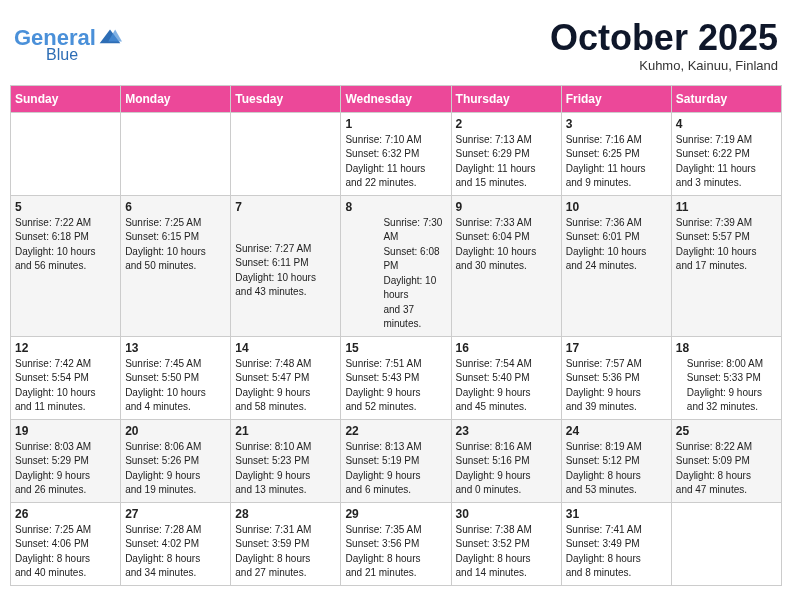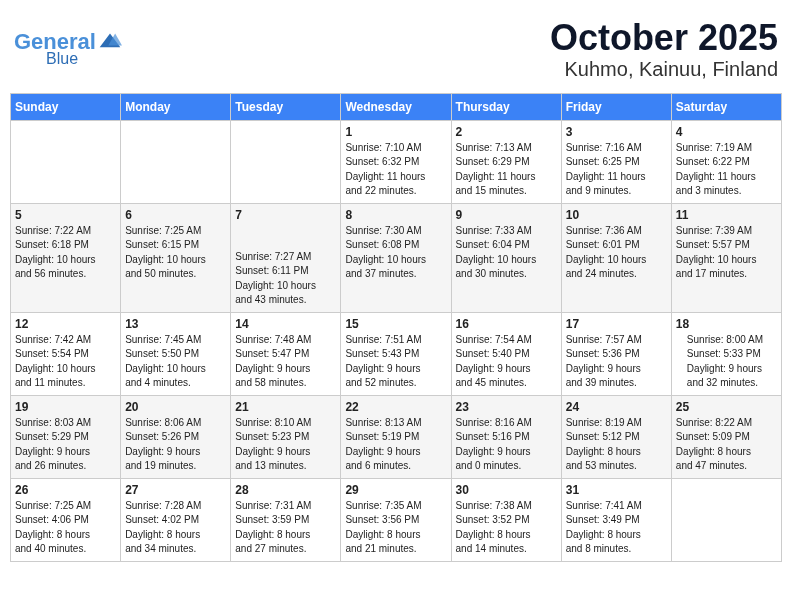--- a/index.html
+++ b/index.html
@@ -38,30 +38,30 @@
     .title-block {
       text-align: right;
     }
     .month-title {
       font-size: 36px;
       font-weight: bold;
       color: #0f172a;
       line-height: 1.1;
     }
     .location-title {
-      font-size: 20px;
+      font-size: 13px;
       color: #333;
     }
     table {
       width: 100%;
       border-collapse: collapse;
       table-layout: fixed;
     }
     thead tr th {
-      background-color: #3b82f6;
+      background-color: #ec4899;
       color: #fff;
       font-size: 12px;
       font-weight: bold;
       padding: 6px 4px;
       text-align: left;
       border: 1px solid #ccc;
     }
     tbody tr td {
       vertical-align: top;
       border: 1px solid #ccc;
@@ -175,21 +175,21 @@
         </td>
         <td>
           <div class="day-num">7</div>
           <div class="day-info" style="white-space: pre-line; margin-top: 28px;">Sunrise: 7:27 AM
 Sunset: 6:11 PM
 Daylight: 10 hours
 and 43 minutes.</div>
         </td>
         <td>
           <div class="day-num">8</div>
-          <div class="day-info" style="white-space: pre-line;">Sunrise: 7:30 AM
+          <div class="day-info" style="white-space: pre-line; margin-left: 38px;">Sunrise: 7:30 AM
 Sunset: 6:08 PM
 Daylight: 10 hours
 and 37 minutes.</div>
         </td>
         <td>
           <div class="day-num">9</div>
           <div class="day-info" style="white-space: pre-line;">Sunrise: 7:33 AM
 Sunset: 6:04 PM
 Daylight: 10 hours
 and 30 minutes.</div>

